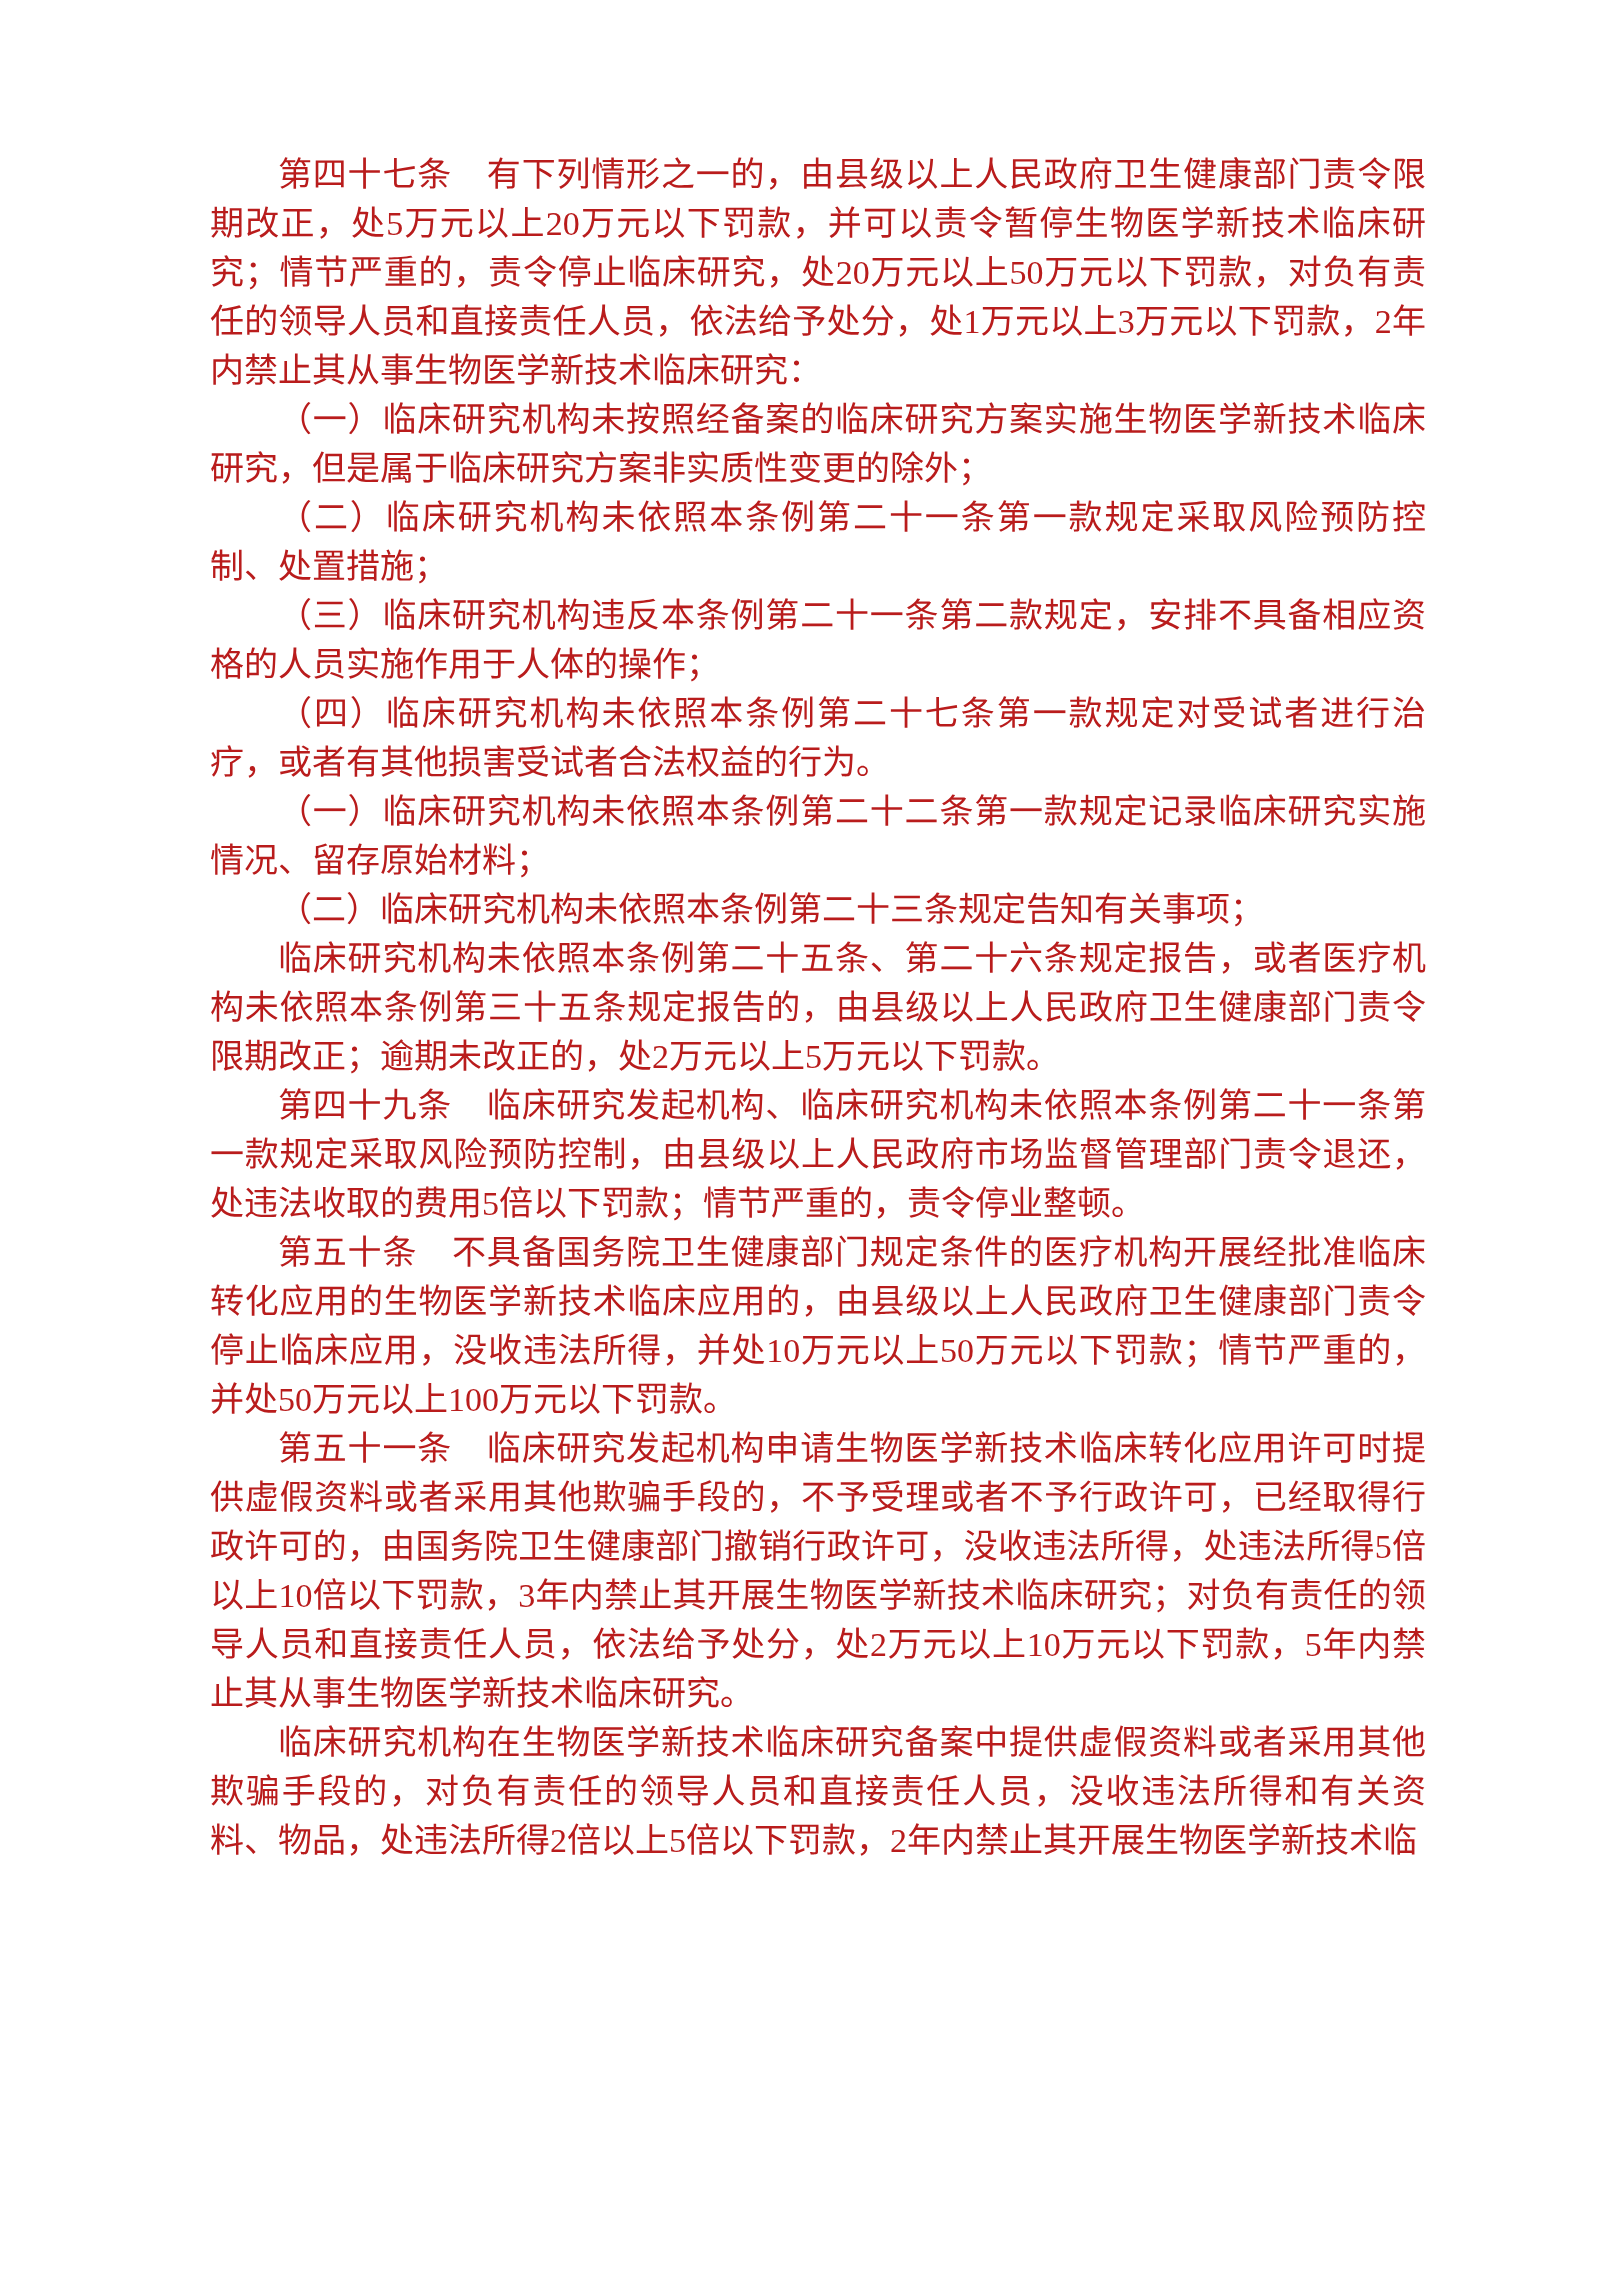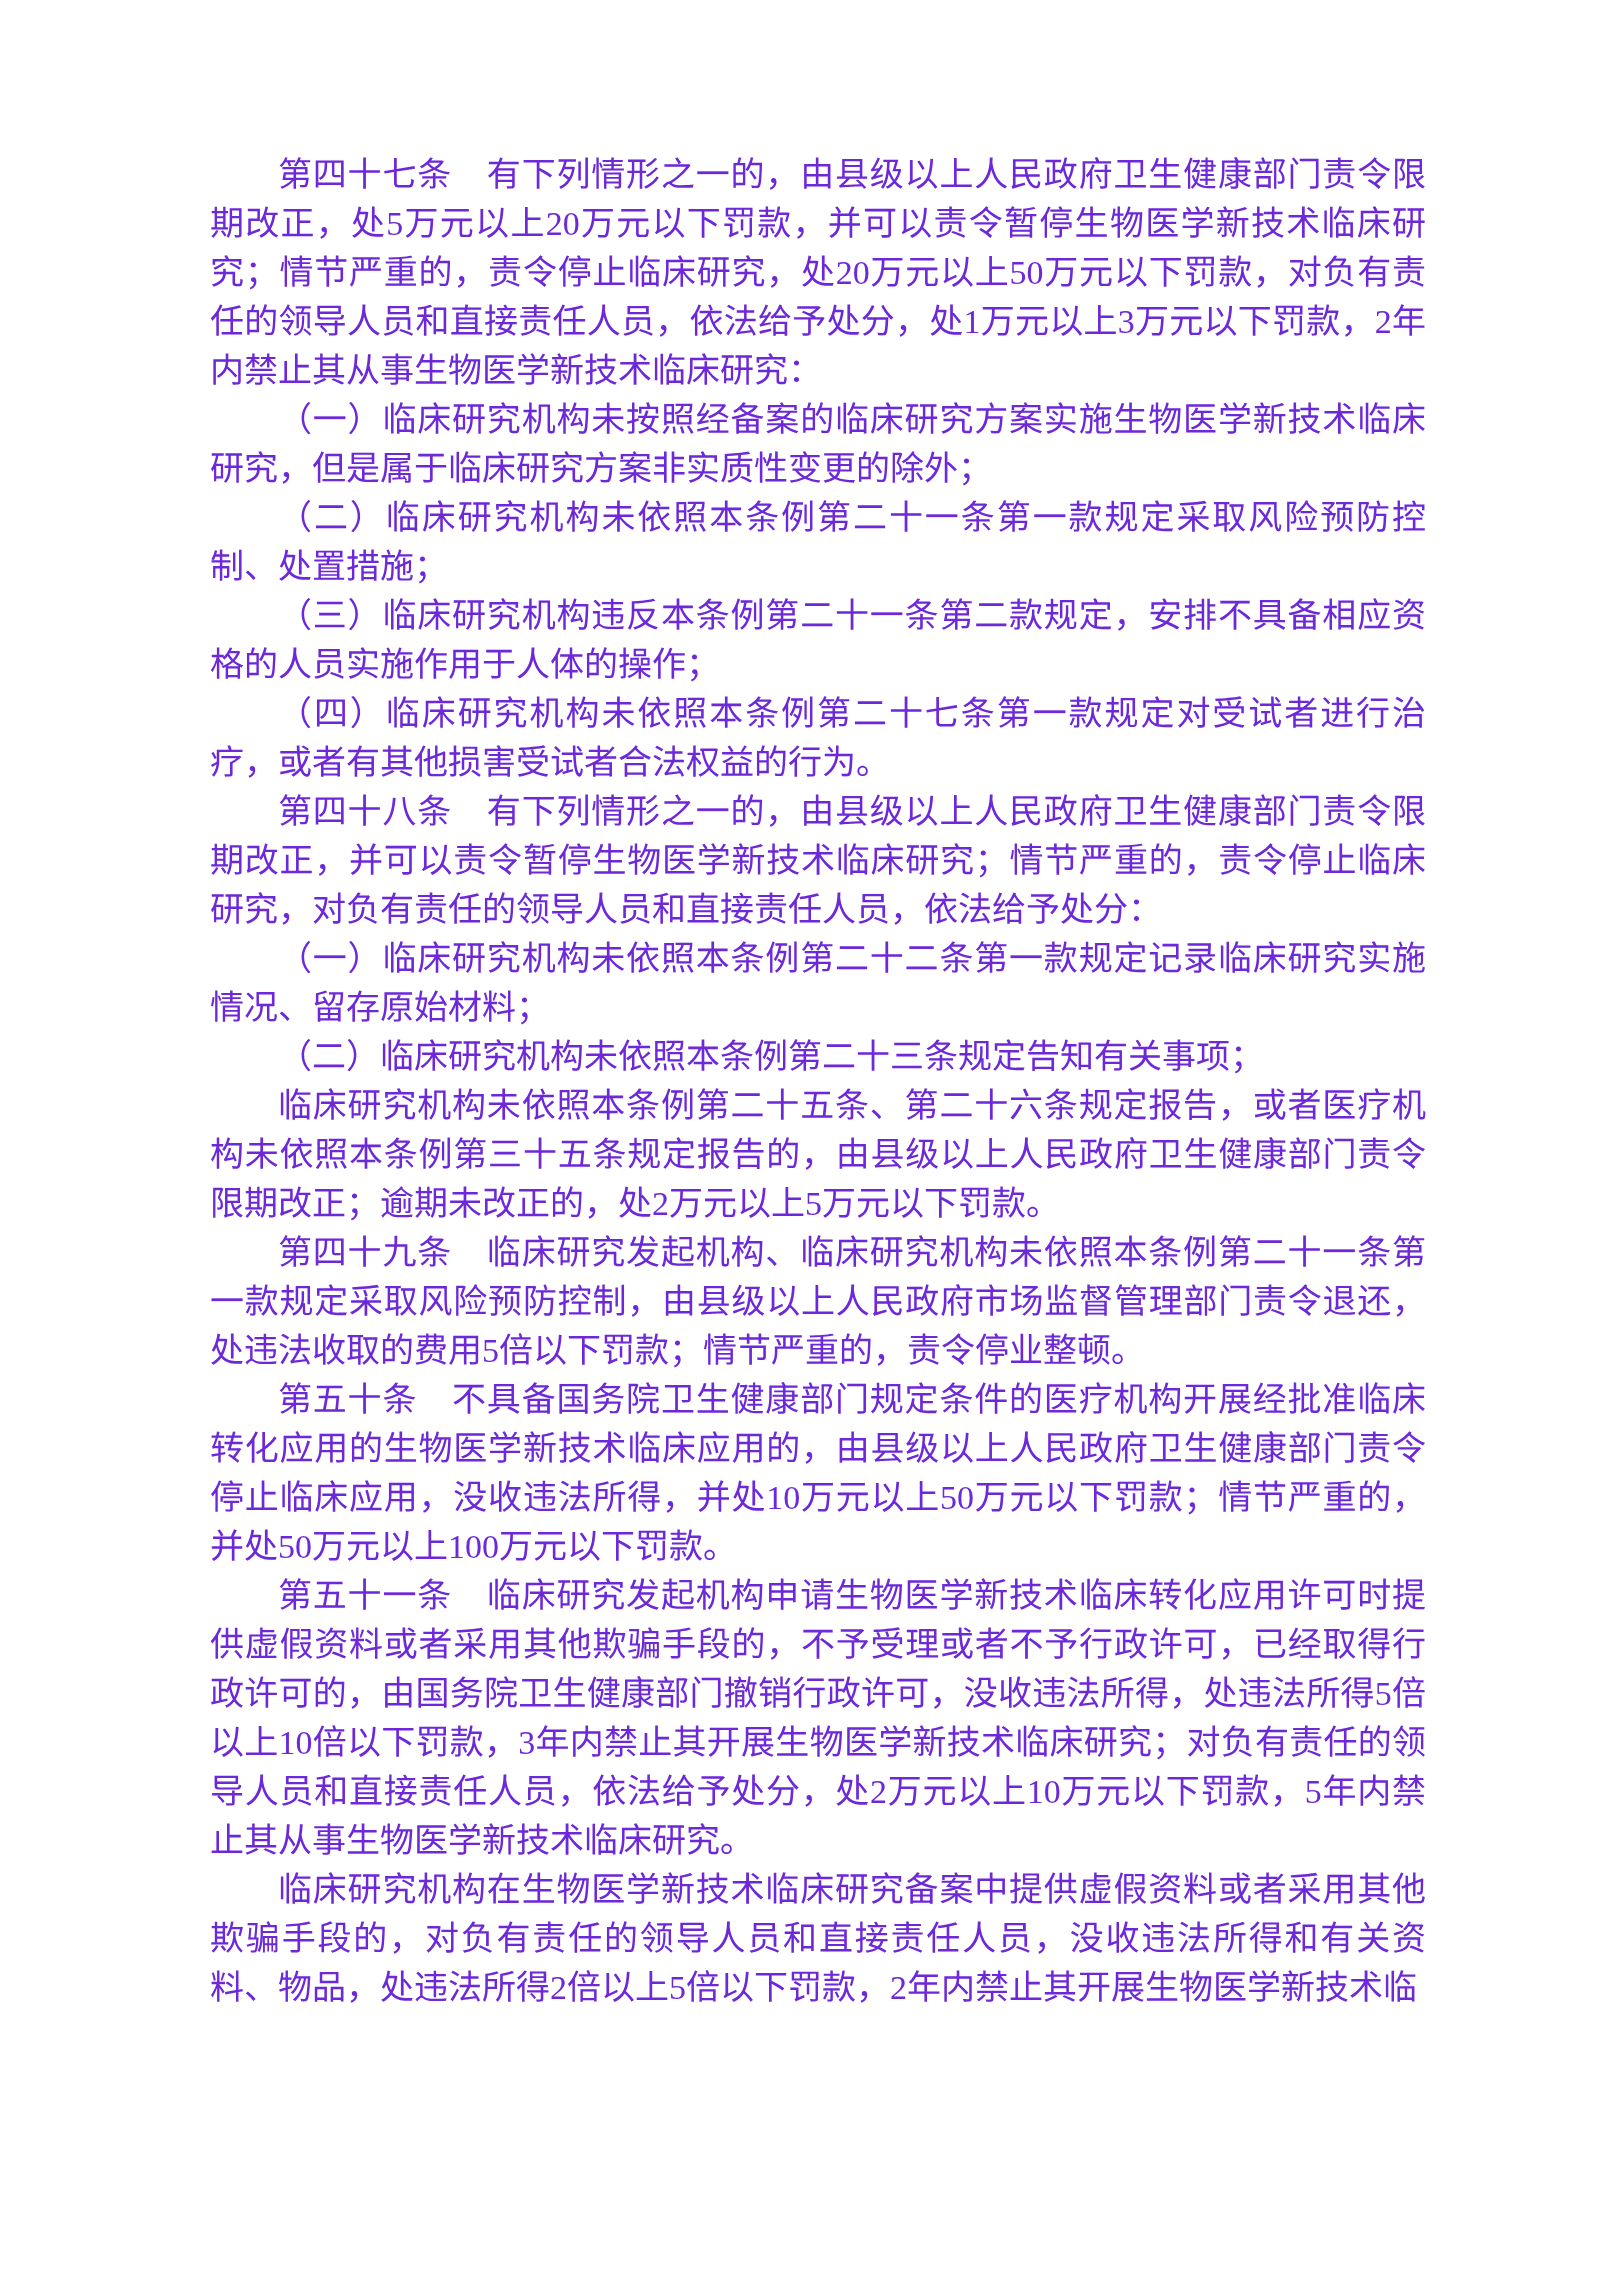--- a/index.html
+++ b/index.html
@@ -19,38 +19,37 @@
     left: 210px;
     top: 150px;
     width: 1216px;
   }
   .content p {
     margin: 0;
     padding: 0;
     font-family: "Liberation Serif", "DejaVu Serif", serif;
     font-size: 34px;
     line-height: 49px;
-    color: #6d28d9;
+    color: #b91c1c;
     text-align: justify;
     text-justify: inter-character;
     text-indent: 2em;
     word-break: break-all;
   }
 </style>
 </head>
 <body>
 
 <div class="page">
   <div class="content">
     <p>第四十七条　有下列情形之一的，由县级以上人民政府卫生健康部门责令限期改正，处5万元以上20万元以下罚款，并可以责令暂停生物医学新技术临床研究；情节严重的，责令停止临床研究，处20万元以上50万元以下罚款，对负有责任的领导人员和直接责任人员，依法给予处分，处1万元以上3万元以下罚款，2年内禁止其从事生物医学新技术临床研究：</p>
     <p>（一）临床研究机构未按照经备案的临床研究方案实施生物医学新技术临床研究，但是属于临床研究方案非实质性变更的除外；</p>
     <p>（二）临床研究机构未依照本条例第二十一条第一款规定采取风险预防控制、处置措施；</p>
     <p>（三）临床研究机构违反本条例第二十一条第二款规定，安排不具备相应资格的人员实施作用于人体的操作；</p>
     <p>（四）临床研究机构未依照本条例第二十七条第一款规定对受试者进行治疗，或者有其他损害受试者合法权益的行为。</p>
-    <p>第四十八条　有下列情形之一的，由县级以上人民政府卫生健康部门责令限期改正，并可以责令暂停生物医学新技术临床研究；情节严重的，责令停止临床研究，对负有责任的领导人员和直接责任人员，依法给予处分：</p>
     <p>（一）临床研究机构未依照本条例第二十二条第一款规定记录临床研究实施情况、留存原始材料；</p>
     <p>（二）临床研究机构未依照本条例第二十三条规定告知有关事项；</p>
     <p>临床研究机构未依照本条例第二十五条、第二十六条规定报告，或者医疗机构未依照本条例第三十五条规定报告的，由县级以上人民政府卫生健康部门责令限期改正；逾期未改正的，处2万元以上5万元以下罚款。</p>
     <p>第四十九条　临床研究发起机构、临床研究机构未依照本条例第二十一条第一款规定采取风险预防控制，由县级以上人民政府市场监督管理部门责令退还，处违法收取的费用5倍以下罚款；情节严重的，责令停业整顿。</p>
     <p>第五十条　不具备国务院卫生健康部门规定条件的医疗机构开展经批准临床转化应用的生物医学新技术临床应用的，由县级以上人民政府卫生健康部门责令停止临床应用，没收违法所得，并处10万元以上50万元以下罚款；情节严重的，并处50万元以上100万元以下罚款。</p>
     <p>第五十一条　临床研究发起机构申请生物医学新技术临床转化应用许可时提供虚假资料或者采用其他欺骗手段的，不予受理或者不予行政许可，已经取得行政许可的，由国务院卫生健康部门撤销行政许可，没收违法所得，处违法所得5倍以上10倍以下罚款，3年内禁止其开展生物医学新技术临床研究；对负有责任的领导人员和直接责任人员，依法给予处分，处2万元以上10万元以下罚款，5年内禁止其从事生物医学新技术临床研究。</p>
     <p>临床研究机构在生物医学新技术临床研究备案中提供虚假资料或者采用其他欺骗手段的，对负有责任的领导人员和直接责任人员，没收违法所得和有关资料、物品，处违法所得2倍以上5倍以下罚款，2年内禁止其开展生物医学新技术临</p>
   </div>
 </div>
 

